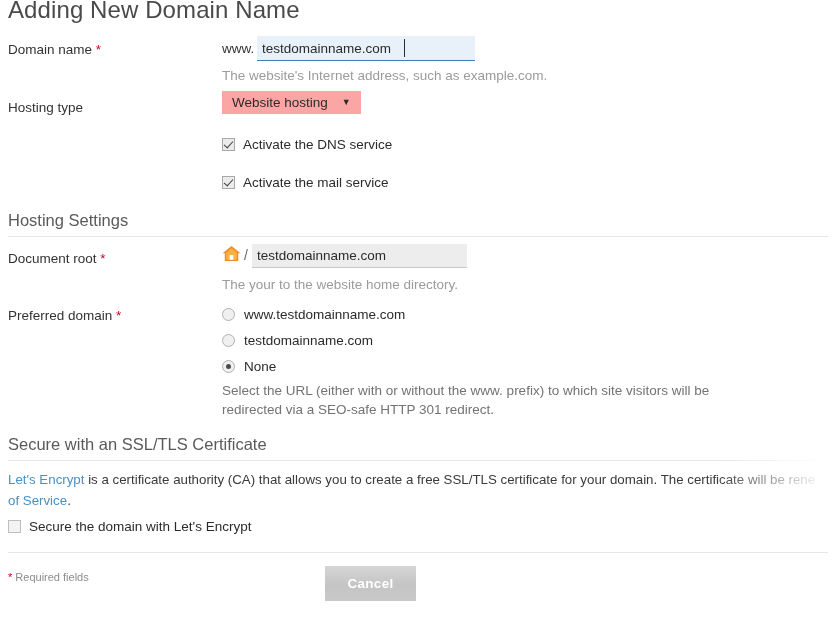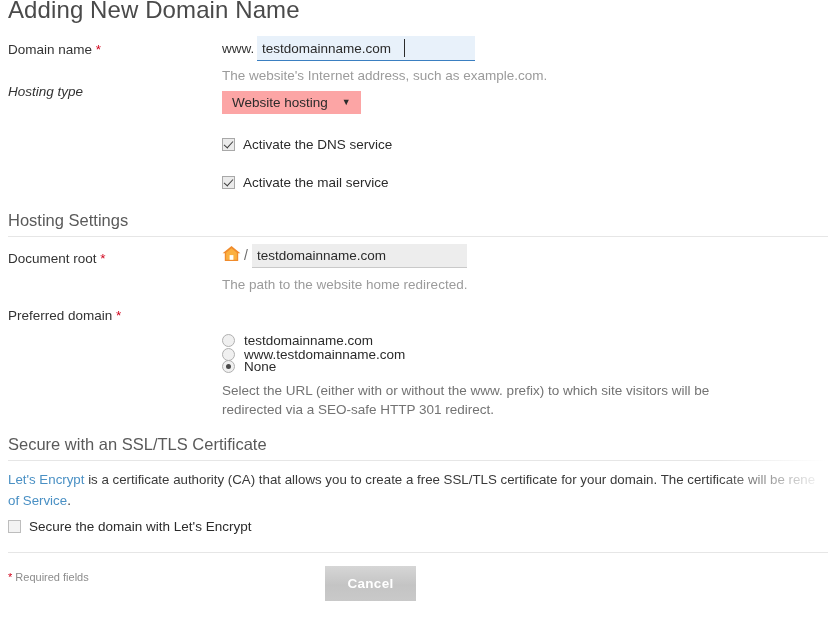--- a/index.html
+++ b/index.html
@@ -181,21 +181,21 @@
 
   <div class="lbl" style="top:42px;">
     <span>Domain name</span>
     <span class="req">*</span>
   </div>
   <div class="www-prefix">www.</div>
   <input class="txt-focus" type="text" value="testdomainname.com" style="">
   <div class="caret"></div>
   <div class="hint" style="top:68px;">The website's Internet address, such as example.com.</div>
 
-  <div class="lbl" style="top:84px;font-style:italic;">
+  <div class="lbl" style="top:100px;">
     <span>Hosting type</span>
   </div>
   <button class="select-btn">
     <span>Website hosting</span>
     <span class="caret-down">▼</span>
   </button>
 
   <div class="cbrow" style="top:137px;">
     <span class="cbox checked"></span>
     <span class="cblabel">Activate the DNS service</span>
@@ -216,28 +216,28 @@
   </div>
   <span class="home-icon">
     <svg width="19" height="17" viewBox="0 0 19 17" xmlns="http://www.w3.org/2000/svg">
       <path d="M9.5 1 L18.4 8.2 L16.2 8.2 L16.2 16 L2.8 16 L2.8 8.2 L0.6 8.2 Z" fill="#f08b2c"></path>
       <path d="M9.5 3.3 L14.9 7.8 L14.9 14.8 L4.1 14.8 L4.1 7.8 Z" fill="#fbb040"></path>
       <rect x="7.6" y="10.1" width="3.8" height="4.7" fill="#ffffff"></rect>
     </svg>
   </span>
   <span class="slash">/</span>
   <input class="txt-gray" type="text" value="testdomainname.com" style="">
-  <div class="hint" style="top:277px;">The path to the website home redirected.</div>
+  <div class="hint" style="top:277px;">The your to the website home directory.</div>
 
   <div class="lbl" style="top:308px;">
     <span>Preferred domain</span>
     <span class="req">*</span>
   </div>
 
-  <div class="radrow" style="top:307px;margin-top:40px;">
+  <div class="radrow" style="top:307px;">
     <span class="radio"></span>
     <span class="radlabel">www.testdomainname.com</span>
   </div>
   <div class="radrow" style="top:333px;">
     <span class="radio"></span>
     <span class="radlabel">testdomainname.com</span>
   </div>
   <div class="radrow" style="top:359px;">
     <span class="radio sel"></span>
     <span class="radlabel">None</span>

